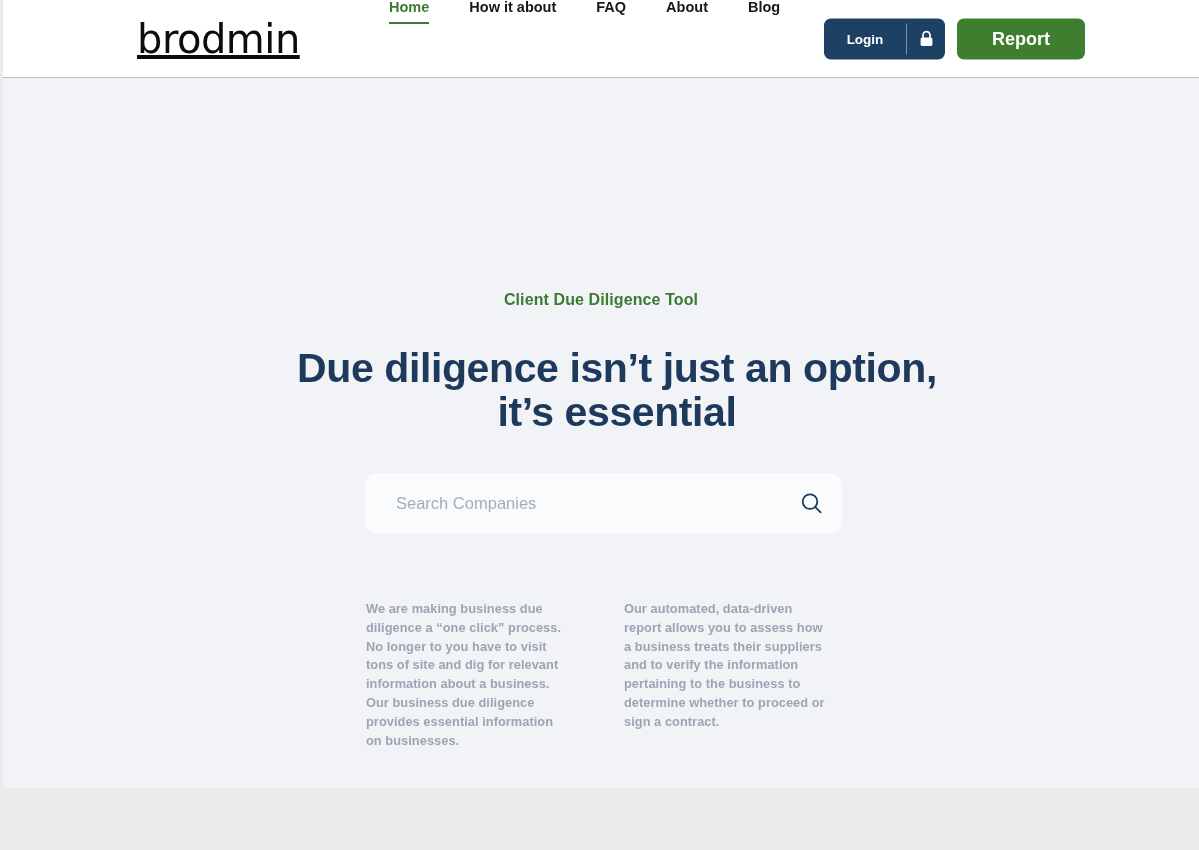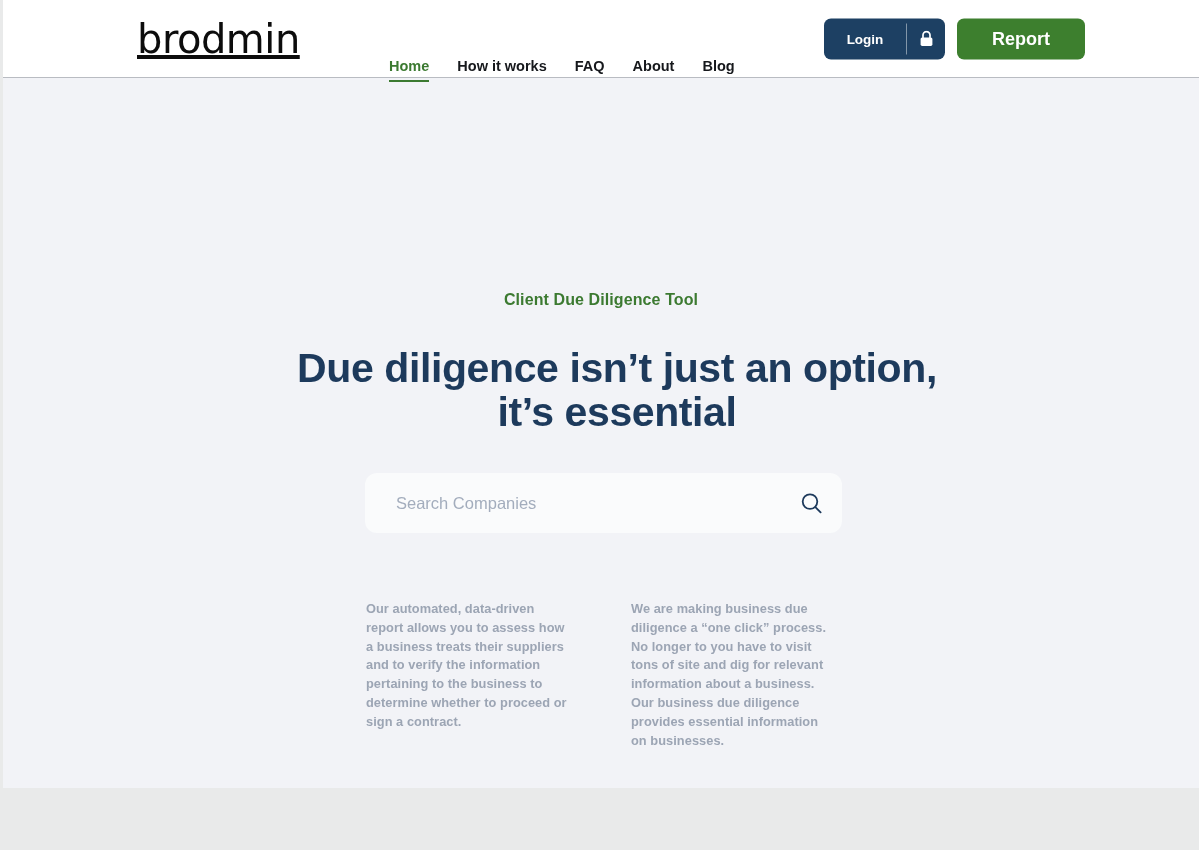--- a/index.html
+++ b/index.html
@@ -48,22 +48,22 @@
     line-height: 1;
     user-select: none;
   }
 
   .main-nav {
     position: absolute;
     left: 386px;
     top: 0;
     height: 78px;
     display: flex;
-    align-items: flex-end;
-    gap: 4px;
+    align-items: flex-start;
+    gap: 16px;
   }
   .nav-item {
     position: relative;
     font-size: 14.5px;
     font-weight: 600;
     color: #16181c;
     text-decoration: none;
     padding: 0 0 5px 0;
     margin-right: 24px;
     line-height: 1;
@@ -245,21 +245,21 @@
 <body>
 
 <div class="page">
 
   <header class="site-header">
 
     <a class="logo" href="#">brodmin</a>
 
     <nav class="main-nav">
       <a class="nav-item active" href="#">Home</a>
-      <a class="nav-item" href="#">How it works</a>
+      <a class="nav-item" href="#">How it about</a>
       <a class="nav-item" href="#">FAQ</a>
       <a class="nav-item" href="#">About</a>
       <a class="nav-item" href="#">Blog</a>
     </nav>
 
     <div class="header-actions">
 
       <div class="login-group">
         <button class="login-btn" type="button">Login</button>
         <div class="login-divider"></div>
@@ -289,18 +289,18 @@
         <span>
           <svg width="25" height="25" viewBox="0 0 25 25" fill="none" xmlns="http://www.w3.org/2000/svg">
             <circle cx="11" cy="10.6" r="7.3" stroke="#1d3a5c" stroke-width="1.8" fill="none"></circle>
             <path d="M16.4 16.2L21.6 21.4" stroke="#1d3a5c" stroke-width="1.8" stroke-linecap="round"></path>
           </svg>
         </span>
       </button>
     </div>
 
     <div class="blurbs">
+      <p class="blurb right">We are making business due diligence a “one click” process. No longer to you have to visit tons of site and dig for relevant information about a business. Our business due diligence provides essential information on businesses.</p>
       <p class="blurb left">Our automated, data-driven report allows you to assess how a business treats their suppliers and to verify the information pertaining to the business to determine whether to proceed or sign a contract.</p>
-      <p class="blurb right">We are making business due diligence a “one click” process. No longer to you have to visit tons of site and dig for relevant information about a business. Our business due diligence provides essential information on businesses.</p>
     </div>
 
   </section>
 </div>
 
 </body></html>

